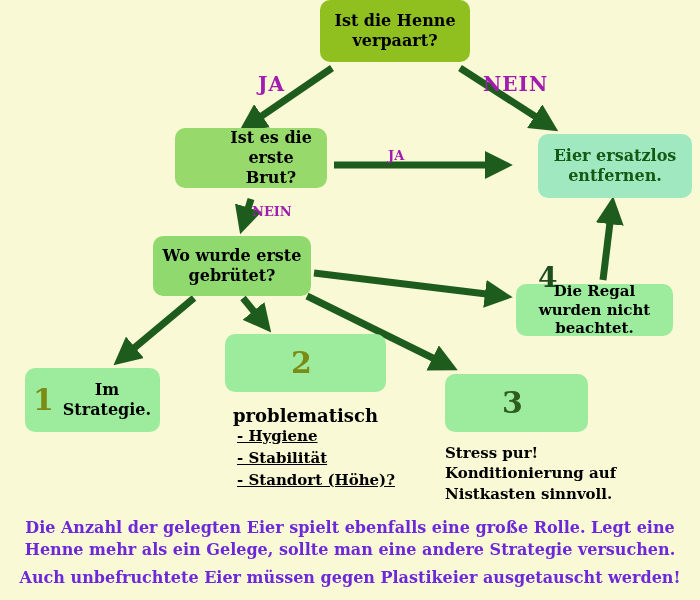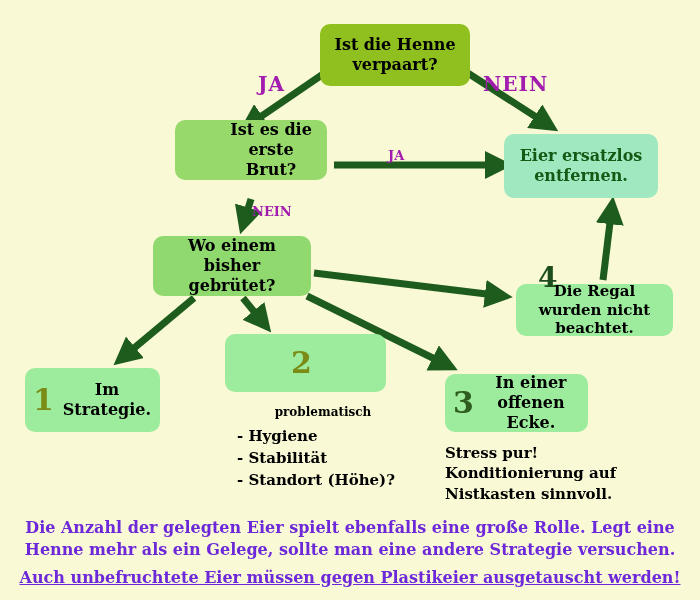--- a/index.html
+++ b/index.html
@@ -35,21 +35,21 @@
   }
   .edge-label {
     position:absolute; z-index:2; font-weight:bold; color:#a21caf;
   }
   .edge-big { font-size:20px; letter-spacing:1px; }
   .edge-small { font-size:13px; }
   .note {
     position:absolute; z-index:2; font-weight:bold; color:#000;
     font-size:15px; line-height:1.35; white-space:pre-line;
   }
-  .note-title { font-size:12px;text-align:center; }
+  .note-title { font-size:18px; }
   .note-list { list-style:none; }
   .note-list li { font-weight:bold; font-size:15px; line-height:1.45; }
   .footer-para {
     position:absolute; z-index:2; left:15px; width:670px;
     text-align:center; font-weight:bold; font-size:16px;
     line-height:1.35; color:#6d28d9;
   }
 </style>
 </head>
 <body>
@@ -66,67 +66,66 @@
     <line x1="460" y1="68" x2="550" y2="126" stroke="#1e5c1e" stroke-width="7" marker-end="url(#ah)"></line>
     <line x1="334" y1="165" x2="503" y2="165" stroke="#1e5c1e" stroke-width="7" marker-end="url(#ah)"></line>
     <line x1="251" y1="199" x2="243" y2="225" stroke="#1e5c1e" stroke-width="7" marker-end="url(#ah)"></line>
     <line x1="194" y1="298" x2="121" y2="359" stroke="#1e5c1e" stroke-width="7" marker-end="url(#ah)"></line>
     <line x1="243" y1="298" x2="265" y2="325" stroke="#1e5c1e" stroke-width="7" marker-end="url(#ah)"></line>
     <line x1="314" y1="273" x2="503" y2="296" stroke="#1e5c1e" stroke-width="7" marker-end="url(#ah)"></line>
     <line x1="307" y1="296" x2="449" y2="366" stroke="#1e5c1e" stroke-width="7" marker-end="url(#ah)"></line>
     <line x1="603" y1="280" x2="612" y2="206" stroke="#1e5c1e" stroke-width="7" marker-end="url(#ah)"></line>
   </svg>
 
-  <div class="box box-start" style="left:320px; top:24px; width:150px; height:62px;">
+  <div class="box box-start" style="left:320px; top:0; width:150px; height:62px;">
     <span>Ist die Henne verpaart?</span>
   </div>
 
-  <div class="box box-green" style="left:175px; top:120px; width:152px; height:60px;padding-left:48px;">
+  <div class="box box-green" style="left:175px; top:128px; width:152px; height:60px;padding-left:48px;">
     <span>Ist es die erste Brut?</span>
   </div>
 
-  <div class="box box-mint" style="left:504px; top:134px; width:154px; height:64px;">
+  <div class="box box-mint" style="left:538px; top:134px; width:154px; height:64px;">
     <span>Eier ersatzlos entfernen.</span>
   </div>
 
   <div class="box box-mid" style="left:153px; top:236px; width:158px; height:60px;">
-    <span>Wo einem bisher gebrütet?</span>
+    <span>Wo wurde erste gebrütet?</span>
   </div>
 
   <div class="edge-label edge-big" style="left:258px; top:72px;">JA</div>
   <div class="edge-label edge-big" style="left:483px; top:72px;">NEIN</div>
   <div class="edge-label edge-small" style="left:388px; top:148px;">JA</div>
   <div class="edge-label edge-small" style="left:252px; top:204px;">NEIN</div>
 
   <div class="box box-light" style="left:25px; top:368px; width:135px; height:64px;">
     <span class="num num-olive">1</span>
     <span>Im Strategie.</span>
   </div>
 
   <div class="box box-light" style="left:225px; top:334px; width:161px; height:58px;">
     <span class="num num-olive">2</span>
   </div>
 
   <div class="box box-light" style="left:445px; top:374px; width:143px; height:58px;">
     <span class="num num-dark">3</span>
-    <span>In einer offenen Ecke.</span>
   </div>
 
   <div class="box box-light" style="left:516px; top:284px; width:157px; height:52px; font-size:15px;">
     <span class="num-float">4</span>
     <span>Die Regal wurden nicht beachtet.</span>
   </div>
 
 
   <div class="note note-title" style="left:233px; top:404px; width:180px;">problematisch</div>
-  <ul class="note-list" style="position:absolute; z-index:2; left:237px; top:426px; width:180px;">
+  <ul class="note-list" style="position:absolute; z-index:2; left:237px; top:426px; width:180px;text-decoration:underline;">
     <li>- Hygiene</li>
     <li>- Stabilität</li>
     <li>- Standort (Höhe)?</li>
   </ul>
 
   <div class="note" style="left:445px; top:443px; width:215px;">Stress pur!
 Konditionierung auf Nistkasten sinnvoll.</div>
 
   <div class="footer-para" style="top:517px;">Die Anzahl der gelegten Eier spielt ebenfalls eine große Rolle. Legt eine Henne mehr als ein Gelege, sollte man eine andere Strategie versuchen.</div>
-  <div class="footer-para" style="top:567px;text-decoration:underline;">Auch unbefruchtete Eier müssen gegen Plastikeier ausgetauscht werden!</div>
+  <div class="footer-para" style="top:567px;">Auch unbefruchtete Eier müssen gegen Plastikeier ausgetauscht werden!</div>
 
 </div>
 
 </body></html>

